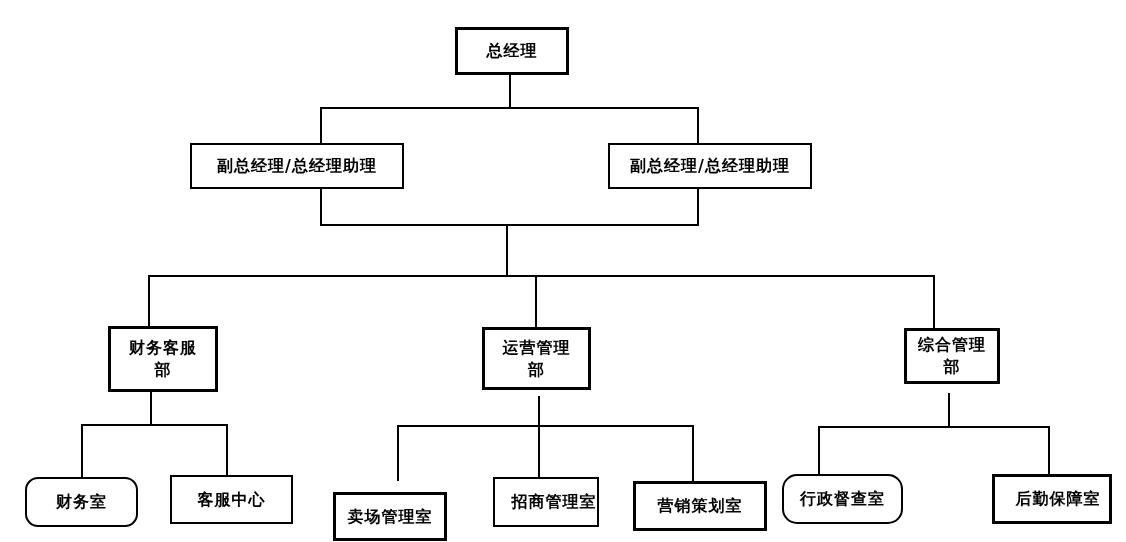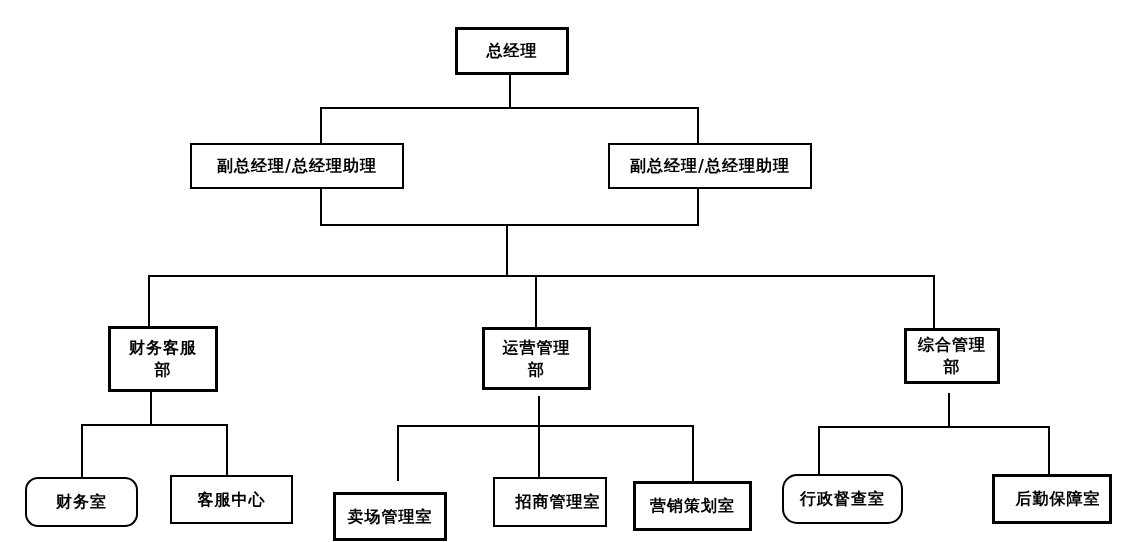--- a/index.html
+++ b/index.html
@@ -90,24 +90,24 @@
     </div>
     <div class="node" style="left: 25px; top: 477px; width: 113px; height: 50px; border-radius: 13px;">
       <span class="node-line">财务室</span>
     </div>
     <div class="node" style="left: 163px; top: 475px; width: 123px; height: 49px; margin-left: 7px;">
       <span class="node-line">客服中心</span>
     </div>
     <div class="node thick" style="left: 333px; top: 492px; width: 114px; height: 49px;">
       <span class="node-line">卖场管理室</span>
     </div>
-    <div class="node" style="left: 493px; top: 477px; width: 114px; height: 50px; padding-left: 16px;">
+    <div class="node" style="left: 493px; top: 477px; width: 106px; height: 50px; padding-left: 16px;">
       <span class="node-line">招商管理室</span>
     </div>
-    <div class="node thick" style="left: 633px; top: 481px; width: 119px; height: 50px;">
+    <div class="node thick" style="left: 633px; top: 481px; width: 134px; height: 50px;">
       <span class="node-line">营销策划室</span>
     </div>
     <div class="node" style="left: 782px; top: 474px; width: 121px; height: 50px; border-radius: 15px;">
       <span class="node-line">行政督查室</span>
     </div>
     <div class="node thick" style="left: 992px; top: 474px; width: 120px; height: 50px; padding-left: 12px;">
       <span class="node-line">后勤保障室</span>
     </div>
   </div>
 

